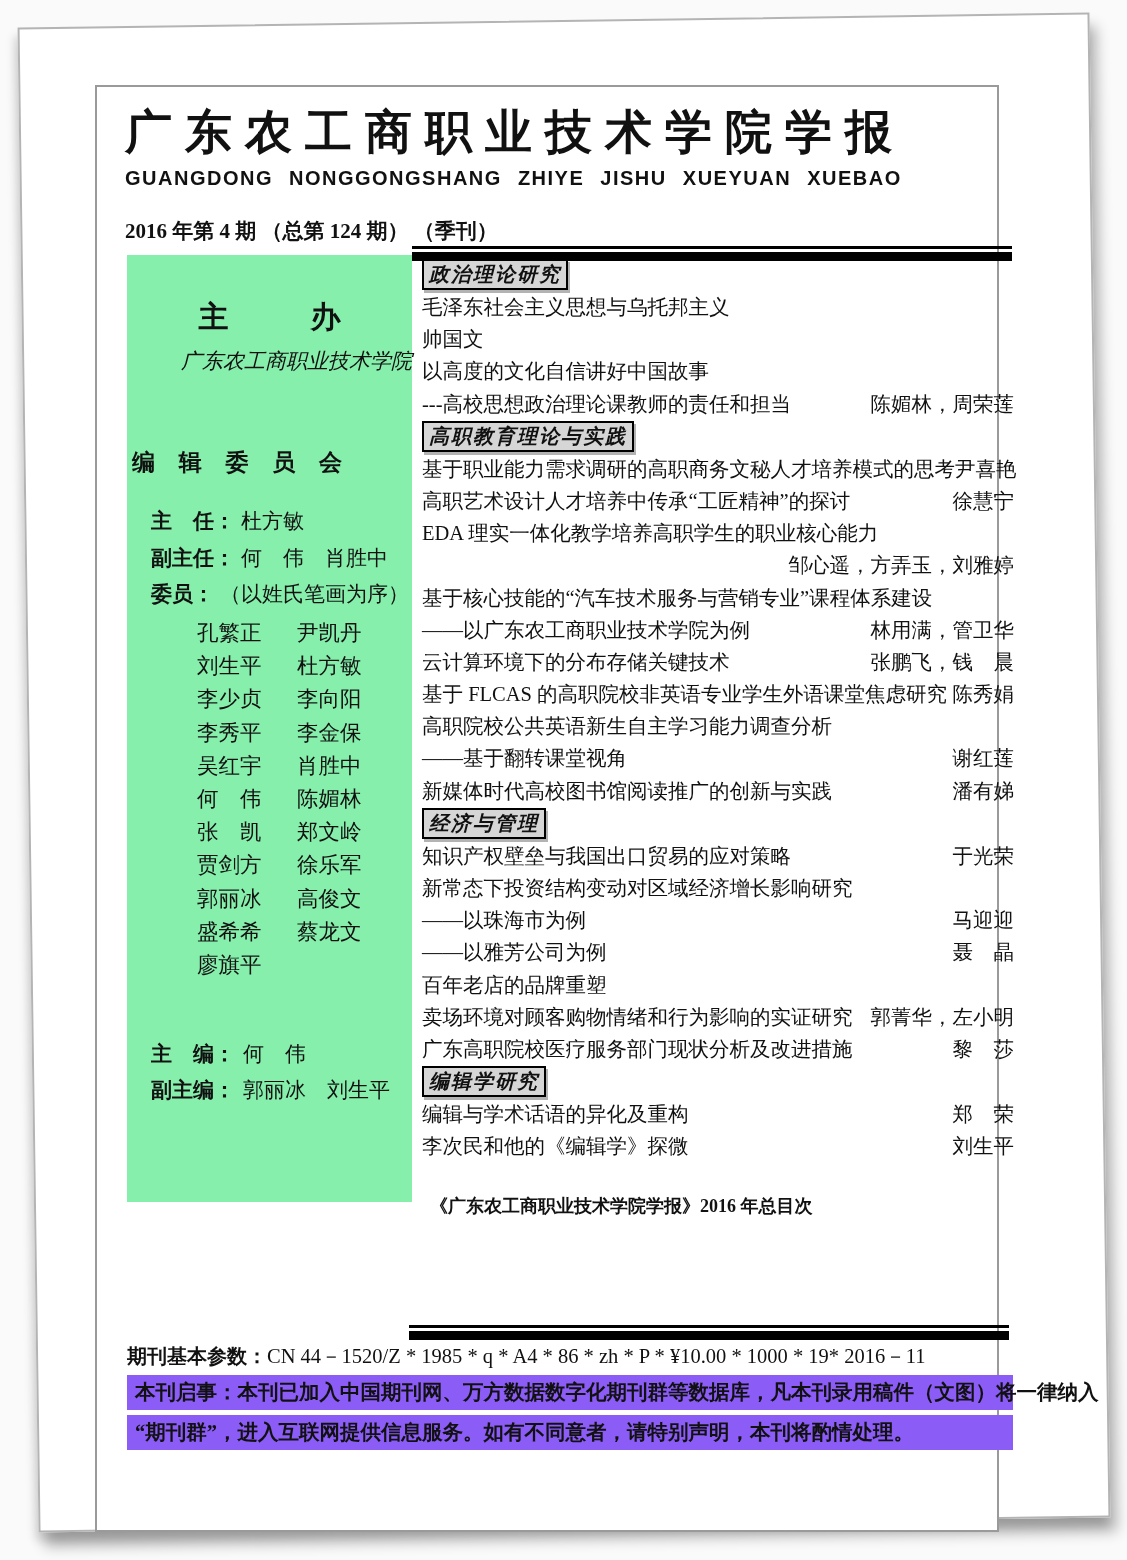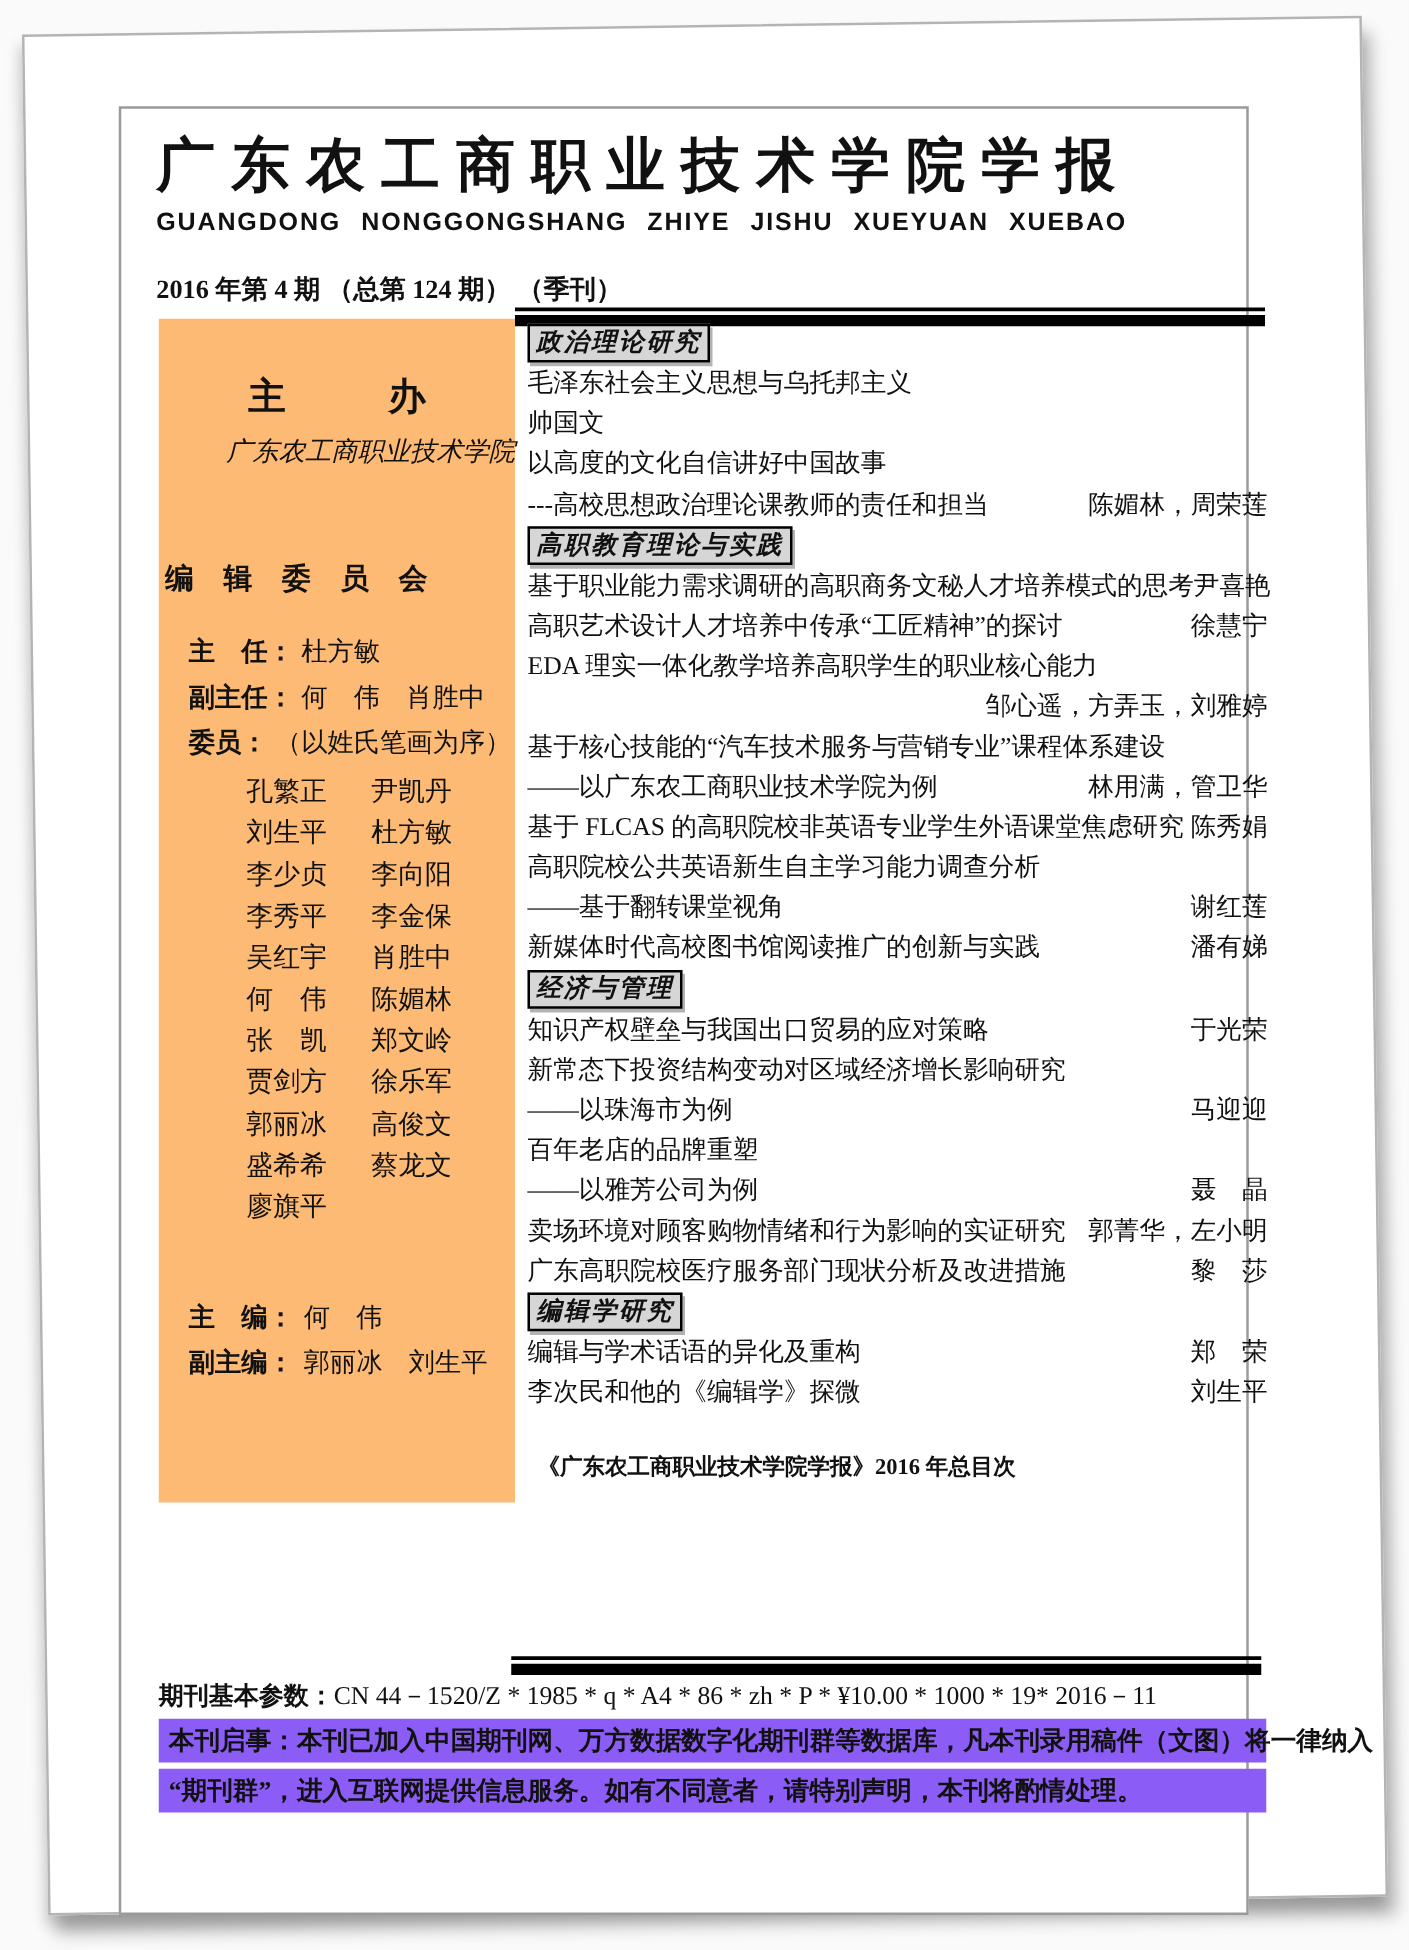--- a/index.html
+++ b/index.html
@@ -37,21 +37,21 @@
   .dbar { position:absolute; }
   .dbar .thin  { height:3px; background:#000; }
   .dbar .gap   { height:3px; }
   .dbar .thick { height:9px; background:#000; }
   .dbar-top    { left:315px; top:159px; width:600px; }
   .dbar-bottom { left:312px; top:1238px; width:600px; }
 
   
   .sidebar {
     position:absolute; left:30px; top:168px; width:285px; height:947px;
-    background:#fdba74;
+    background:#86efac;
   }
   .host-label { position:absolute; left:0; top:42px; width:100%; text-align:center;
     font-weight:bold; font-size:30px; letter-spacing:26px; text-indent:26px; }
   .host-name  { position:absolute; left:0; top:92px; width:100%; text-align:right;
     font-weight:normal; font-style:italic; font-size:21px; white-space:nowrap; }
   .committee-title { position:absolute; left:5px; top:192px;
     font-weight:bold; font-size:23px; letter-spacing:9px; white-space:nowrap; }
   .roles   { position:absolute; left:24px; top:248px; font-size:21px; line-height:36.5px; white-space:nowrap; }
   .role-row b { font-weight:bold; margin-right:6px; }
   .members { position:absolute; left:70px; top:362px; font-size:21.5px; line-height:33.2px; }
@@ -164,20 +164,24 @@
           </div>
           <div class="toc-row">
             <span class="toc-title">基于核心技能的“汽车技术服务与营销专业”课程体系建设</span>
             <span class="toc-authors"></span>
           </div>
           <div class="toc-row">
             <span class="toc-title">——以广东农工商职业技术学院为例</span>
             <span class="toc-authors">林用满，管卫华</span>
           </div>
           <div class="toc-row">
+            <span class="toc-title">云计算环境下的分布存储关键技术</span>
+            <span class="toc-authors">张鹏飞，钱　晨</span>
+          </div>
+          <div class="toc-row">
             <span class="toc-title">基于 FLCAS 的高职院校非英语专业学生外语课堂焦虑研究</span>
             <span class="toc-authors">陈秀娟</span>
           </div>
           <div class="toc-row">
             <span class="toc-title">高职院校公共英语新生自主学习能力调查分析</span>
             <span class="toc-authors"></span>
           </div>
           <div class="toc-row">
             <span class="toc-title">——基于翻转课堂视角</span>
             <span class="toc-authors">谢红莲</span>
@@ -195,26 +199,26 @@
           </div>
           <div class="toc-row">
             <span class="toc-title">新常态下投资结构变动对区域经济增长影响研究</span>
             <span class="toc-authors"></span>
           </div>
           <div class="toc-row">
             <span class="toc-title">——以珠海市为例</span>
             <span class="toc-authors">马迎迎</span>
           </div>
           <div class="toc-row">
-            <span class="toc-title">百年老店的品牌重塑</span>
-            <span class="toc-authors"></span>
-          </div>
-          <div class="toc-row">
             <span class="toc-title">——以雅芳公司为例</span>
             <span class="toc-authors">聂　晶</span>
+          </div>
+          <div class="toc-row">
+            <span class="toc-title">百年老店的品牌重塑</span>
+            <span class="toc-authors"></span>
           </div>
           <div class="toc-row">
             <span class="toc-title">卖场环境对顾客购物情绪和行为影响的实证研究</span>
             <span class="toc-authors">郭菁华，左小明</span>
           </div>
           <div class="toc-row">
             <span class="toc-title">广东高职院校医疗服务部门现状分析及改进措施</span>
             <span class="toc-authors">黎　莎</span>
           </div>
         </div>

